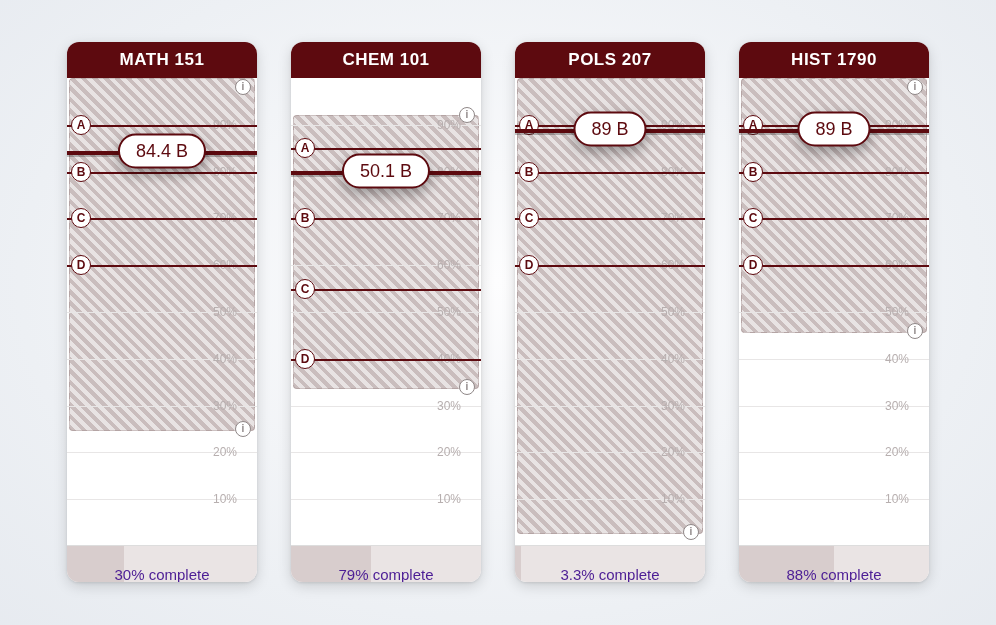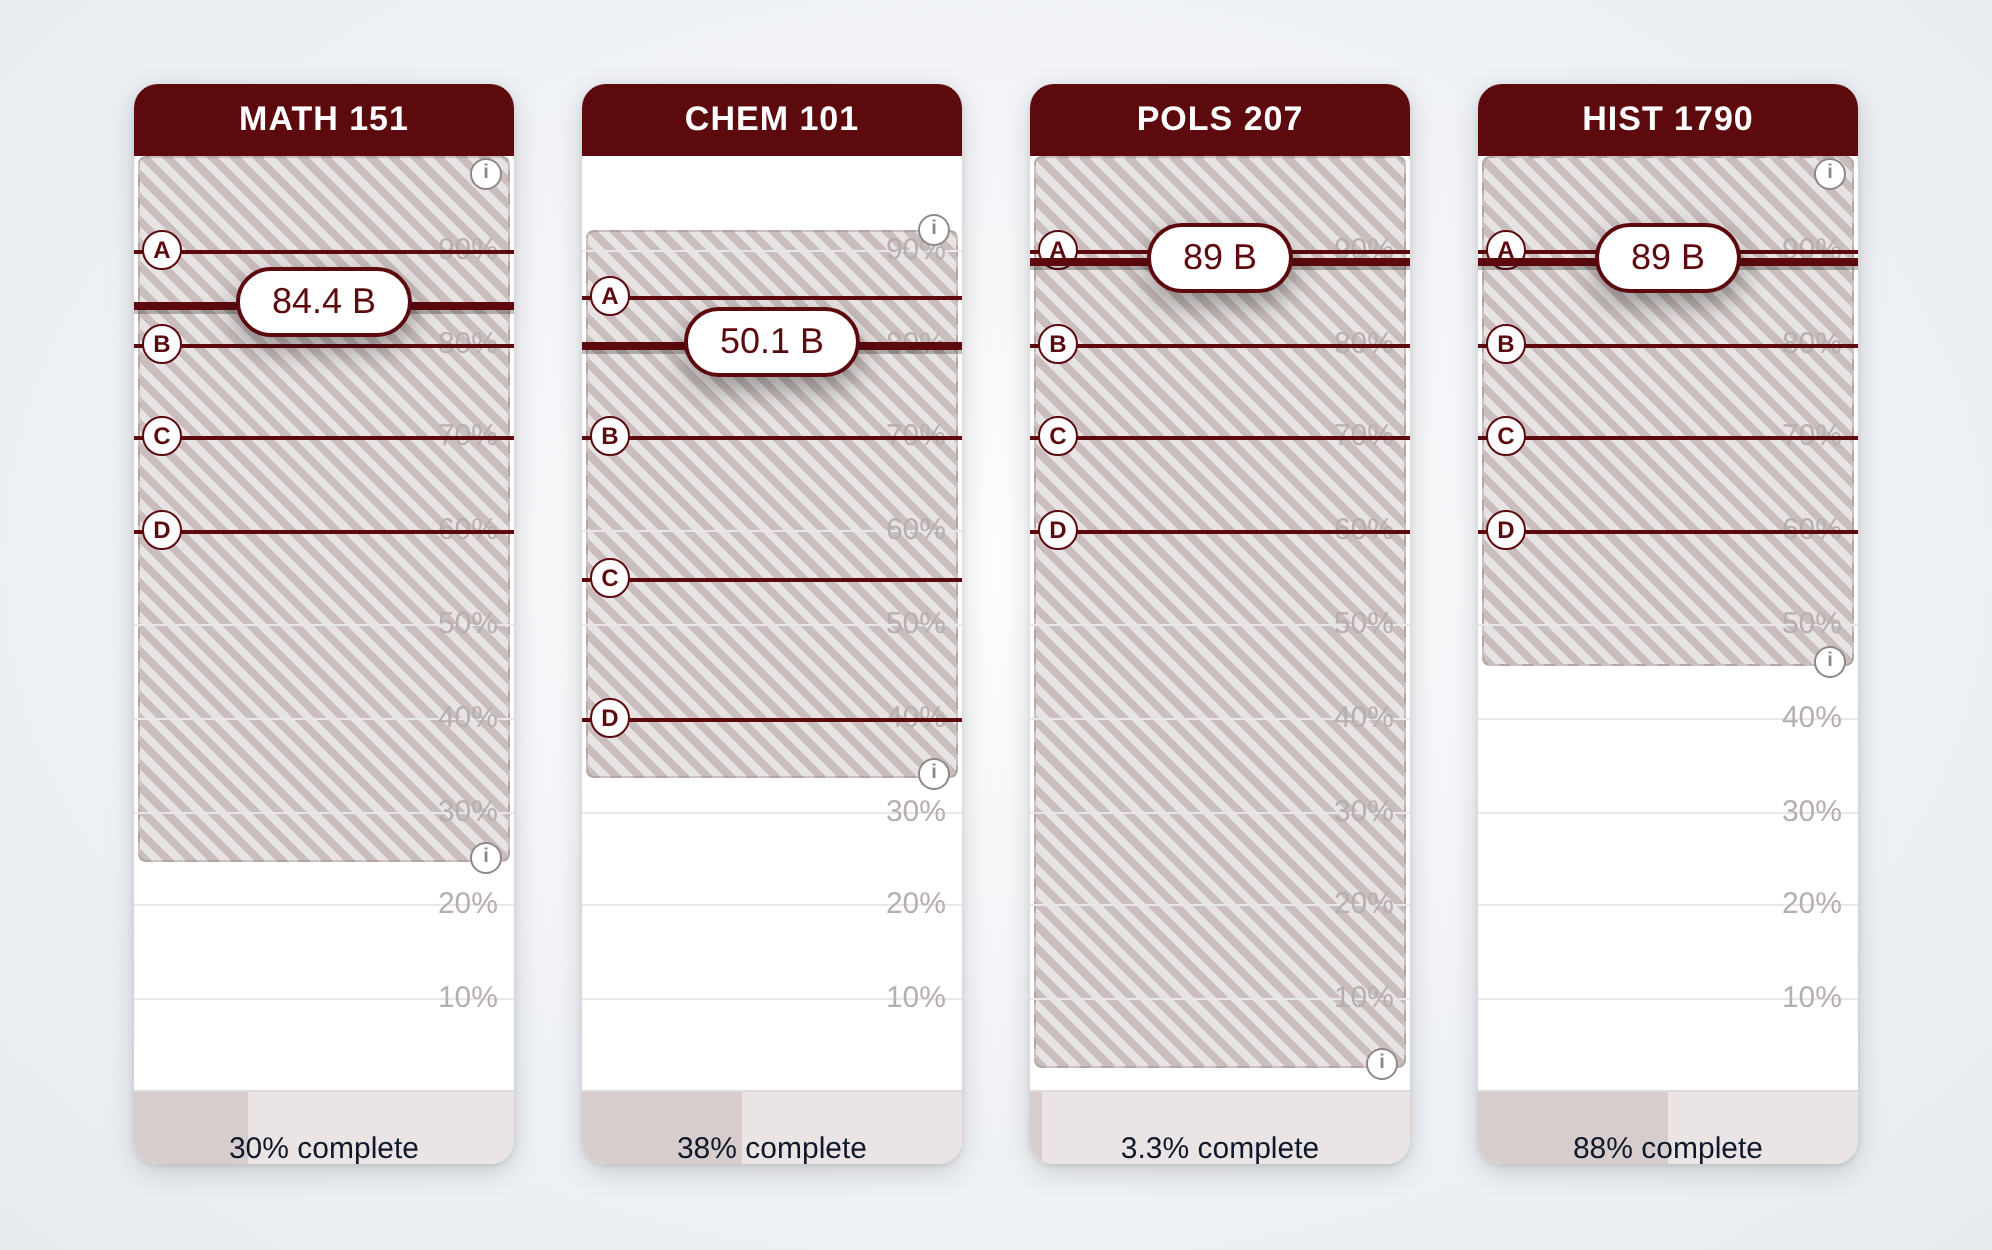--- a/index.html
+++ b/index.html
@@ -16,22 +16,22 @@
   .hdr{
     background:#5d0a0f;color:#fff;font-weight:700;text-align:center;
     height:36px;line-height:36px;font-size:17px;letter-spacing:.5px;
   }
   .scale{
     position:relative;flex:1;
     background:#fff;
   }
   
   .grid{position:absolute;left:0;right:0;height:0;border-top:1px solid #e8e6e6;}
-  .grid-lbl{position:absolute;right:8px;transform:translateY(-50%);
-    font-size:15px;color:#b7afaf;}
+  .grid-lbl{position:absolute;right:20px;transform:translateY(-50%);
+    font-size:12px;color:#b7afaf;}
   
   .cut{position:absolute;left:0;right:0;height:0;border-top:2px solid #5d0a0f;}
   .cut-badge{
     position:absolute;left:4px;transform:translateY(-50%);
     width:18px;height:18px;border:1.5px solid #5d0a0f;border-radius:50%;
     background:#fff;color:#5d0a0f;font-size:12px;font-weight:700;
     display:flex;align-items:center;justify-content:center;line-height:1;
   }
   
   .info{
@@ -67,21 +67,21 @@
   }
   .foot{
     height:36px;position:relative;background:#eae4e4;
     border-top:1px solid #ddd;
   }
   .foot-fill{
     position:absolute;left:0;top:0;bottom:0;background:#d8cdcd;
   }
   .foot-txt{
     position:absolute;inset:0;display:flex;align-items:center;justify-content:center;
-    color:#0f172a;font-size:15px;margin-top:20px;
+    color:#4c1d95;font-size:15px;margin-top:20px;
   }
 </style>
 </head>
 <body>
 
 <div class="stage" id="stage">
     <div class="card">
       <div class="hdr">MATH 151</div>
       <div class="scale">
         <div class="band" style="top: 0px; height: 351px;"></div>
@@ -151,21 +151,21 @@
         <div class="cut-badge" style="top: 210.6px;">C</div>
         <div class="cut" style="top: 280.8px;"></div>
         <div class="cut-badge" style="top: 280.8px;">D</div>
         <div class="info" style="top: 37.44px;">i</div>
         <div class="info" style="top: 308.88px;">i</div>
         <div class="mark" style="top: 93.132px;"></div>
         <div class="mark-pill" style="top: 93.132px;">50.1 B</div>
       </div>
       <div class="foot">
         <div class="foot-fill" style="width: 42%;"></div>
-        <div class="foot-txt">38% complete</div>
+        <div class="foot-txt">79% complete</div>
       </div>
     </div>
     <div class="card">
       <div class="hdr">POLS 207</div>
       <div class="scale">
         <div class="band" style="top: 0px; height: 453.96px;"></div>
         <div class="grid" style="top: 46.8px;"></div>
         <div class="grid-lbl" style="top: 46.8px;">90%</div>
         <div class="grid" style="top: 93.6px;"></div>
         <div class="grid-lbl" style="top: 93.6px;">80%</div>

